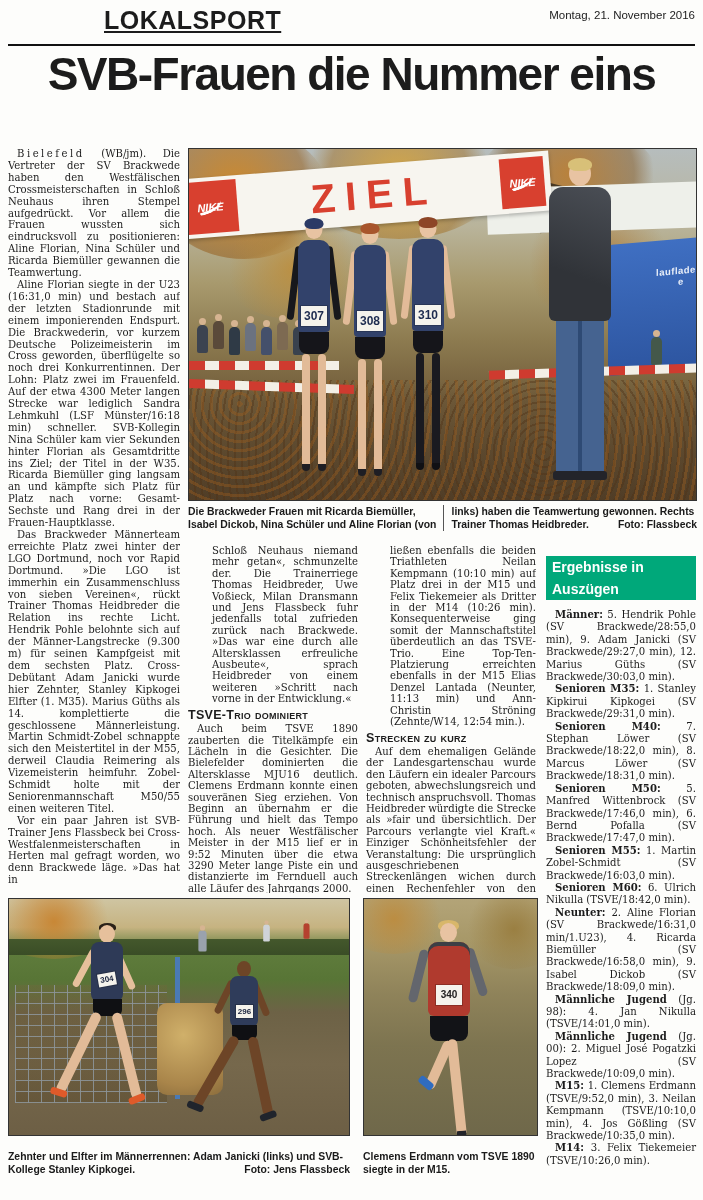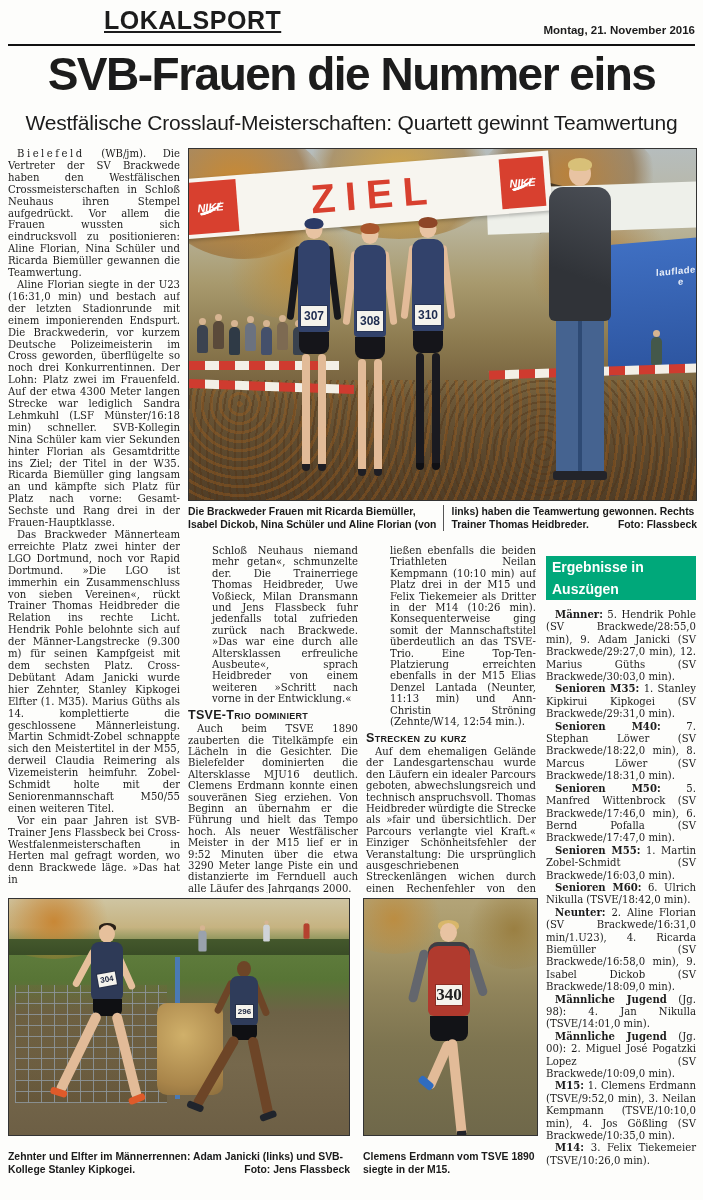--- a/index.html
+++ b/index.html
@@ -2,22 +2,22 @@
 <html lang="de"><head>
 <meta charset="utf-8">
 <style>
   html,body{margin:0;padding:0;background:#e8e8e4;}
   .page{position:relative;width:703px;height:1200px;background:#fdfdfb;color:#1c1c1c;
         font-family:"DejaVu Serif",serif;overflow:hidden;margin:0 auto;}
 
   
   .section-title{position:absolute;left:104px;top:6px;font-family:"Liberation Sans",sans-serif;
         font-weight:bold;font-size:25px;letter-spacing:.5px;text-decoration:underline;}
-  .date{position:absolute;right:8px;top:24px;font-family:"Liberation Sans",sans-serif;
-        font-weight:bold;font-size:11.5px;}
+  .date{position:absolute;right:8px;top:9px;font-family:"Liberation Sans",sans-serif;
+        font-weight:normal;font-size:11.5px;}
   .rule{position:absolute;left:8px;right:8px;top:44px;border-top:2px solid #111;}
 
   .headline{position:absolute;left:0;top:50px;width:100%;text-align:center;
         font-family:"Liberation Sans",sans-serif;font-weight:bold;font-size:46px;
         letter-spacing:-1.5px;line-height:1.05;}
   .subheadline{position:absolute;left:0;top:111px;width:100%;text-align:center;
         font-family:"Liberation Sans",sans-serif;font-size:21px;letter-spacing:-.2px;}
 
   
   .col{position:absolute;font-size:10.1px;line-height:11.9px;text-align:justify;
@@ -115,21 +115,21 @@
 
   
   .photo-br{left:363px;top:898px;width:173px;height:236px;
      background:linear-gradient(180deg,#b3a478 0%,#a79868 18%,#8f835a 40%,#7d7450 62%,#6f684a 100%);}
   .rbr .head{left:42px;top:0;width:17px;height:19px;border-radius:50%;background:#e8c3a2;}
   .rbr .hair{left:40px;top:-3px;width:21px;height:11px;border-radius:50% 50% 40% 40%;background:#d8b76a;}
   .rbr .torso{left:30px;top:19px;width:42px;height:74px;background:#b03a2e;border-radius:10px 10px 6px 6px;
      box-shadow:inset 0 4px 0 #3c3f45;}
   .rbr .arm{width:9px;border-radius:5px;background:#63666d;}
   .rbr .bib{left:38px;top:62px;width:26px;height:20px;background:#f5f3ec;color:#222;
-     font-family:Liberation Serif, serif;font-weight:bold;font-size:17px;line-height:20px;
+     font-family:Liberation Sans, sans-serif;font-weight:bold;font-size:10px;line-height:20px;
      text-align:center;box-shadow:0 0 0 1px rgba(0,0,0,.2);}
   .rbr .shorts{left:32px;top:93px;width:38px;height:25px;background:#121317;border-radius:0 0 8px 8px;}
   .rbr .legF{left:54px;top:116px;width:10px;height:92px;background:#e2bb98;border-radius:5px;
      transform:rotate(-6deg);border-bottom:7px solid #23242a;}
   .rbr .thighB{left:36px;top:116px;width:10px;height:52px;background:#e2bb98;border-radius:5px;transform:rotate(24deg);}
   .rbr .shoeB{left:20px;top:156px;width:16px;height:8px;background:#2f6cc0;border-radius:3px;transform:rotate(40deg);}
 
   
   .caption{position:absolute;font-family:"Liberation Sans",sans-serif;font-weight:bold;
      font-size:10.4px;line-height:13px;color:#1a1a1a;}
@@ -149,21 +149,20 @@
 </head>
 <body>
 
 <div class="page">
 
   <div class="section-title">LOKALSPORT</div>
   <div class="date">Montag, 21. November 2016</div>
   <div class="rule"></div>
 
   <h1 class="headline" style="margin:0;">SVB-Frauen die Nummer eins</h1>
-  <div class="subheadline">Westfälische Crosslauf-Meisterschaften: Quartett gewinnt Teamwertung</div>
 
   <div class="col col1">
     <p class="lead"><span class="loc">Bielefeld</span><span> (WB/jm). Die Vertreter der SV Brackwede haben den Westfälischen Crossmeisterschaften in Schloß Neuhaus ihren Stempel aufgedrückt. Vor allem die Frauen wussten sich eindrucksvoll zu positionieren: Aline Florian, Nina Schüler und Ricarda Biemüller gewannen die Teamwertung.</span></p>
     <p>Aline Florian siegte in der U23 (16:31,0 min) und bestach auf der letzten Stadionrunde mit einem imponierenden Endspurt. Die Brackwederin, vor kurzem Deutsche Polizeimeisterin im Cross geworden, überflügelte so noch drei Konkurrentinnen. Der Lohn: Platz zwei im Frauenfeld. Auf der etwa 4300 Meter langen Strecke war lediglich Sandra Lehmkuhl (LSF Münster/16:18 min) schneller. SVB-Kollegin Nina Schüler kam vier Sekunden hinter Florian als Gesamtdritte ins Ziel; der Titel in der W35. Ricarda Biemüller ging langsam an und kämpfte sich Platz für Platz nach vorne: Gesamt-Sechste und Rang drei in der Frauen-Hauptklasse.</p>
     <p>Das Brackweder Männerteam erreichte Platz zwei hinter der LGO Dortmund, noch vor Rapid Dortmund. »Die LGO ist immerhin ein Zusammenschluss von sieben Vereinen«, rückt Trainer Thomas Heidbreder die Relation ins rechte Licht. Hendrik Pohle belohnte sich auf der Männer-Langstrecke (9.300 m) für seinen Kampfgeist mit dem sechsten Platz. Cross-Debütant Adam Janicki wurde hier Zehnter, Stanley Kipkogei Elfter (1. M35). Marius Güths als 14. komplettierte die geschlossene Männerleistung. Martin Schmidt-Zobel schnappte sich den Meistertitel in der M55, derweil Claudia Reimering als Vizemeisterin heimfuhr. Zobel-Schmidt holte mit der Seniorenmannschaft M50/55 einen weiteren Titel.</p>
     <p>Vor ein paar Jahren ist SVB-Trainer Jens Flassbeck bei Cross-Westfalenmeisterschaften in Herten mal gefragt worden, wo denn Brackwede läge. »Das hat in</p>
   </div>
 
   <div class="photo photo-main">
     <div class="blob" style="left:-30px;top:-20px;width:170px;height:130px;background:radial-gradient(circle at 45% 45%,rgba(205,135,40,.95),rgba(150,95,30,.55) 60%,transparent 75%);"></div>

